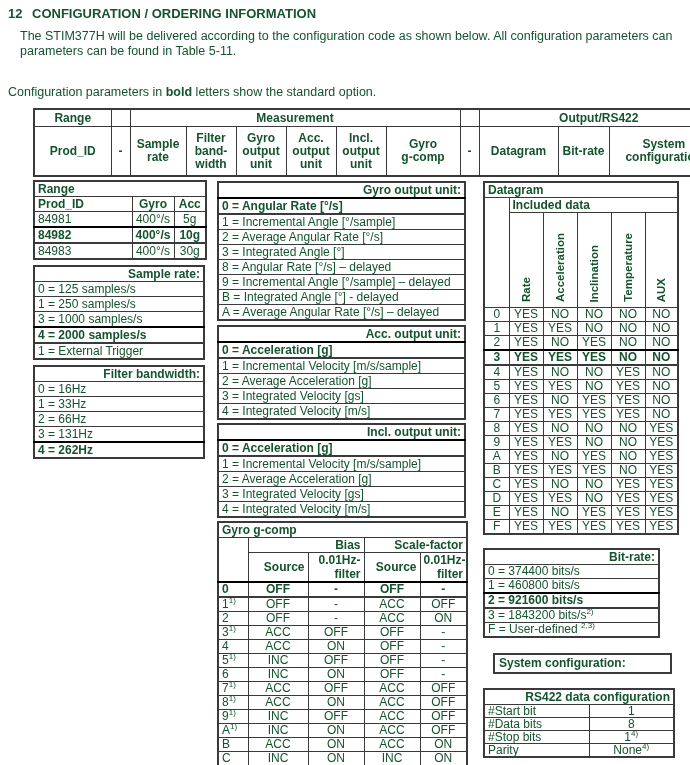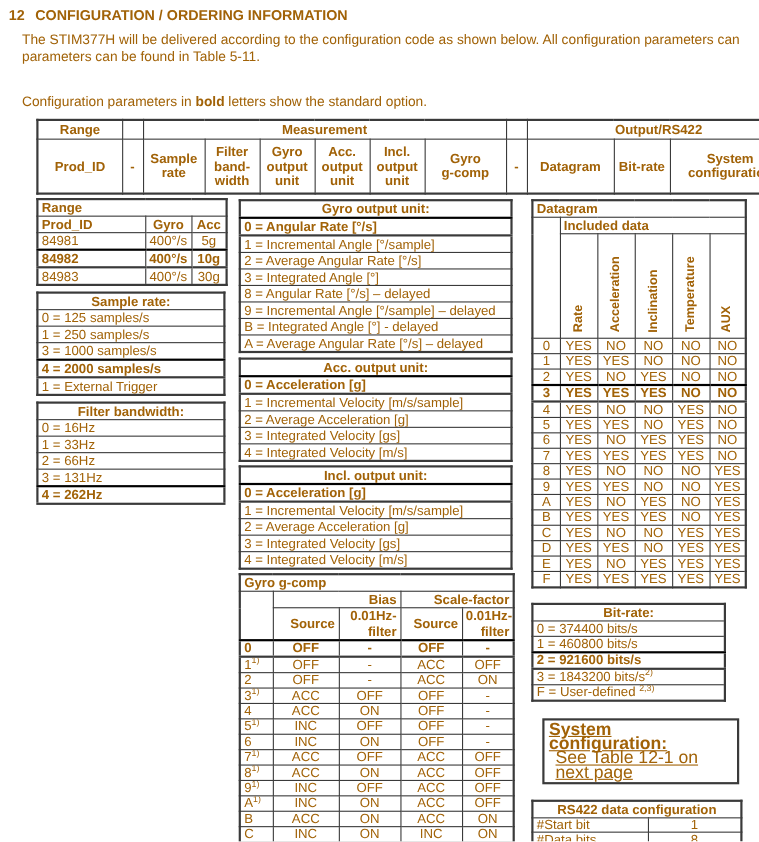--- a/index.html
+++ b/index.html
@@ -1,33 +1,33 @@
 <!DOCTYPE html>
 <html><head>
 <meta charset="utf-8">
 <style>
   html,body { margin:0; padding:0; background:#fff; }
   #page {
     position:relative; width:690px; height:765px; overflow:hidden;
-    background:#fff; color:#a16207;
+    background:#fff; color:#14532d;
     font-family:"Liberation Sans", sans-serif;
   }
   
   .sec-title { position:absolute; left:8px; top:6px; font-size:13px; font-weight:bold; white-space:nowrap; }
   .sec-title .num { display:inline-block; width:24px; }
   .intro { position:absolute; left:20px; top:29px; font-size:12.5px; line-height:15px; }
   .intro div { white-space:nowrap; }
-  .note { position:absolute; left:8px; top:85px; font-size:12.5px; white-space:nowrap;margin-left:12px; }
+  .note { position:absolute; left:8px; top:85px; font-size:12.5px; white-space:nowrap; }
   .note b { font-weight:bold; }
   
   table { border-collapse:collapse; table-layout:fixed; background:#fff; }
   th, td { font-size:12px; padding:0 3px; line-height:14px; overflow:hidden; }
   .box { border:2px solid #3a3a3a; }
   .box th, .box td { border:1px solid #3a3a3a; }
-  th { text-align:center; font-weight:bold; }
+  th { text-align:right; font-weight:bold; }
   td { text-align:left; }
   th span, td span { white-space:pre-line; }
   sup { font-size:8px; line-height:0; vertical-align:super; }
   tr.std td { font-weight:bold; border-top:2px solid #000000; border-bottom:2px solid #3a3a3a; }
   
   .code-table { position:absolute; left:33px; top:108px; width:685px; }
   .code-table th { text-align:center; vertical-align:middle; line-height:13px; }
   .code-table tr.grp th { height:16px; }
   .code-table tr.hdr th { height:48px; }
   
@@ -56,21 +56,21 @@
   .datagram td { text-align:center; line-height:13px; }
   .datagram tr.rot th { height:90px; vertical-align:bottom; text-align:center; padding:2px 1px; }
   .datagram tr.rot th span {
     display:inline-block; writing-mode:vertical-rl; transform:rotate(180deg);
     font-size:11.5px; white-space:nowrap;
   }
   .bitrate { width:177px; margin-left:10px; margin-bottom:15px !important; }
   .bitrate td { line-height:13px; }
   .sysconf {
     box-sizing:border-box; width:179px; margin-left:10px; margin-bottom:14px;
-    border:2px solid #3a3a3a; font-size:16px; line-height:13px; padding:2px 4px;text-decoration:underline;
+    border:2px solid #3a3a3a; font-size:12px; line-height:13px; padding:2px 4px;
   }
   .sysconf .t { font-weight:bold; }
   .sysconf .l { padding-left:6px; }
   .rs422 { width:190px; margin-left:2px; }
   .rs422 td { line-height:12px; }
   .rs422 td:last-child { text-align:center; }
 </style>
 </head>
 <body>
 
@@ -610,21 +610,20 @@
             <td><span>3 = 1843200 bits/s<sup>2)</sup></span></td>
           </tr>
           <tr>
             <td><span>F = User-defined <sup>2,3)</sup></span></td>
           </tr>
         </tbody>
     </table>
 
     <div class="sysconf">
       <div class="t">System configuration:</div>
-      <div class="l">See Table 12-1 on next page</div>
     </div>
 
     <table class="box rs422">
       <colgroup>
           <col style="width:105px">
           <col style="width:85px">
         </colgroup>
       <thead>
           <tr>
             <th colspan="2">RS422 data configuration</th>

